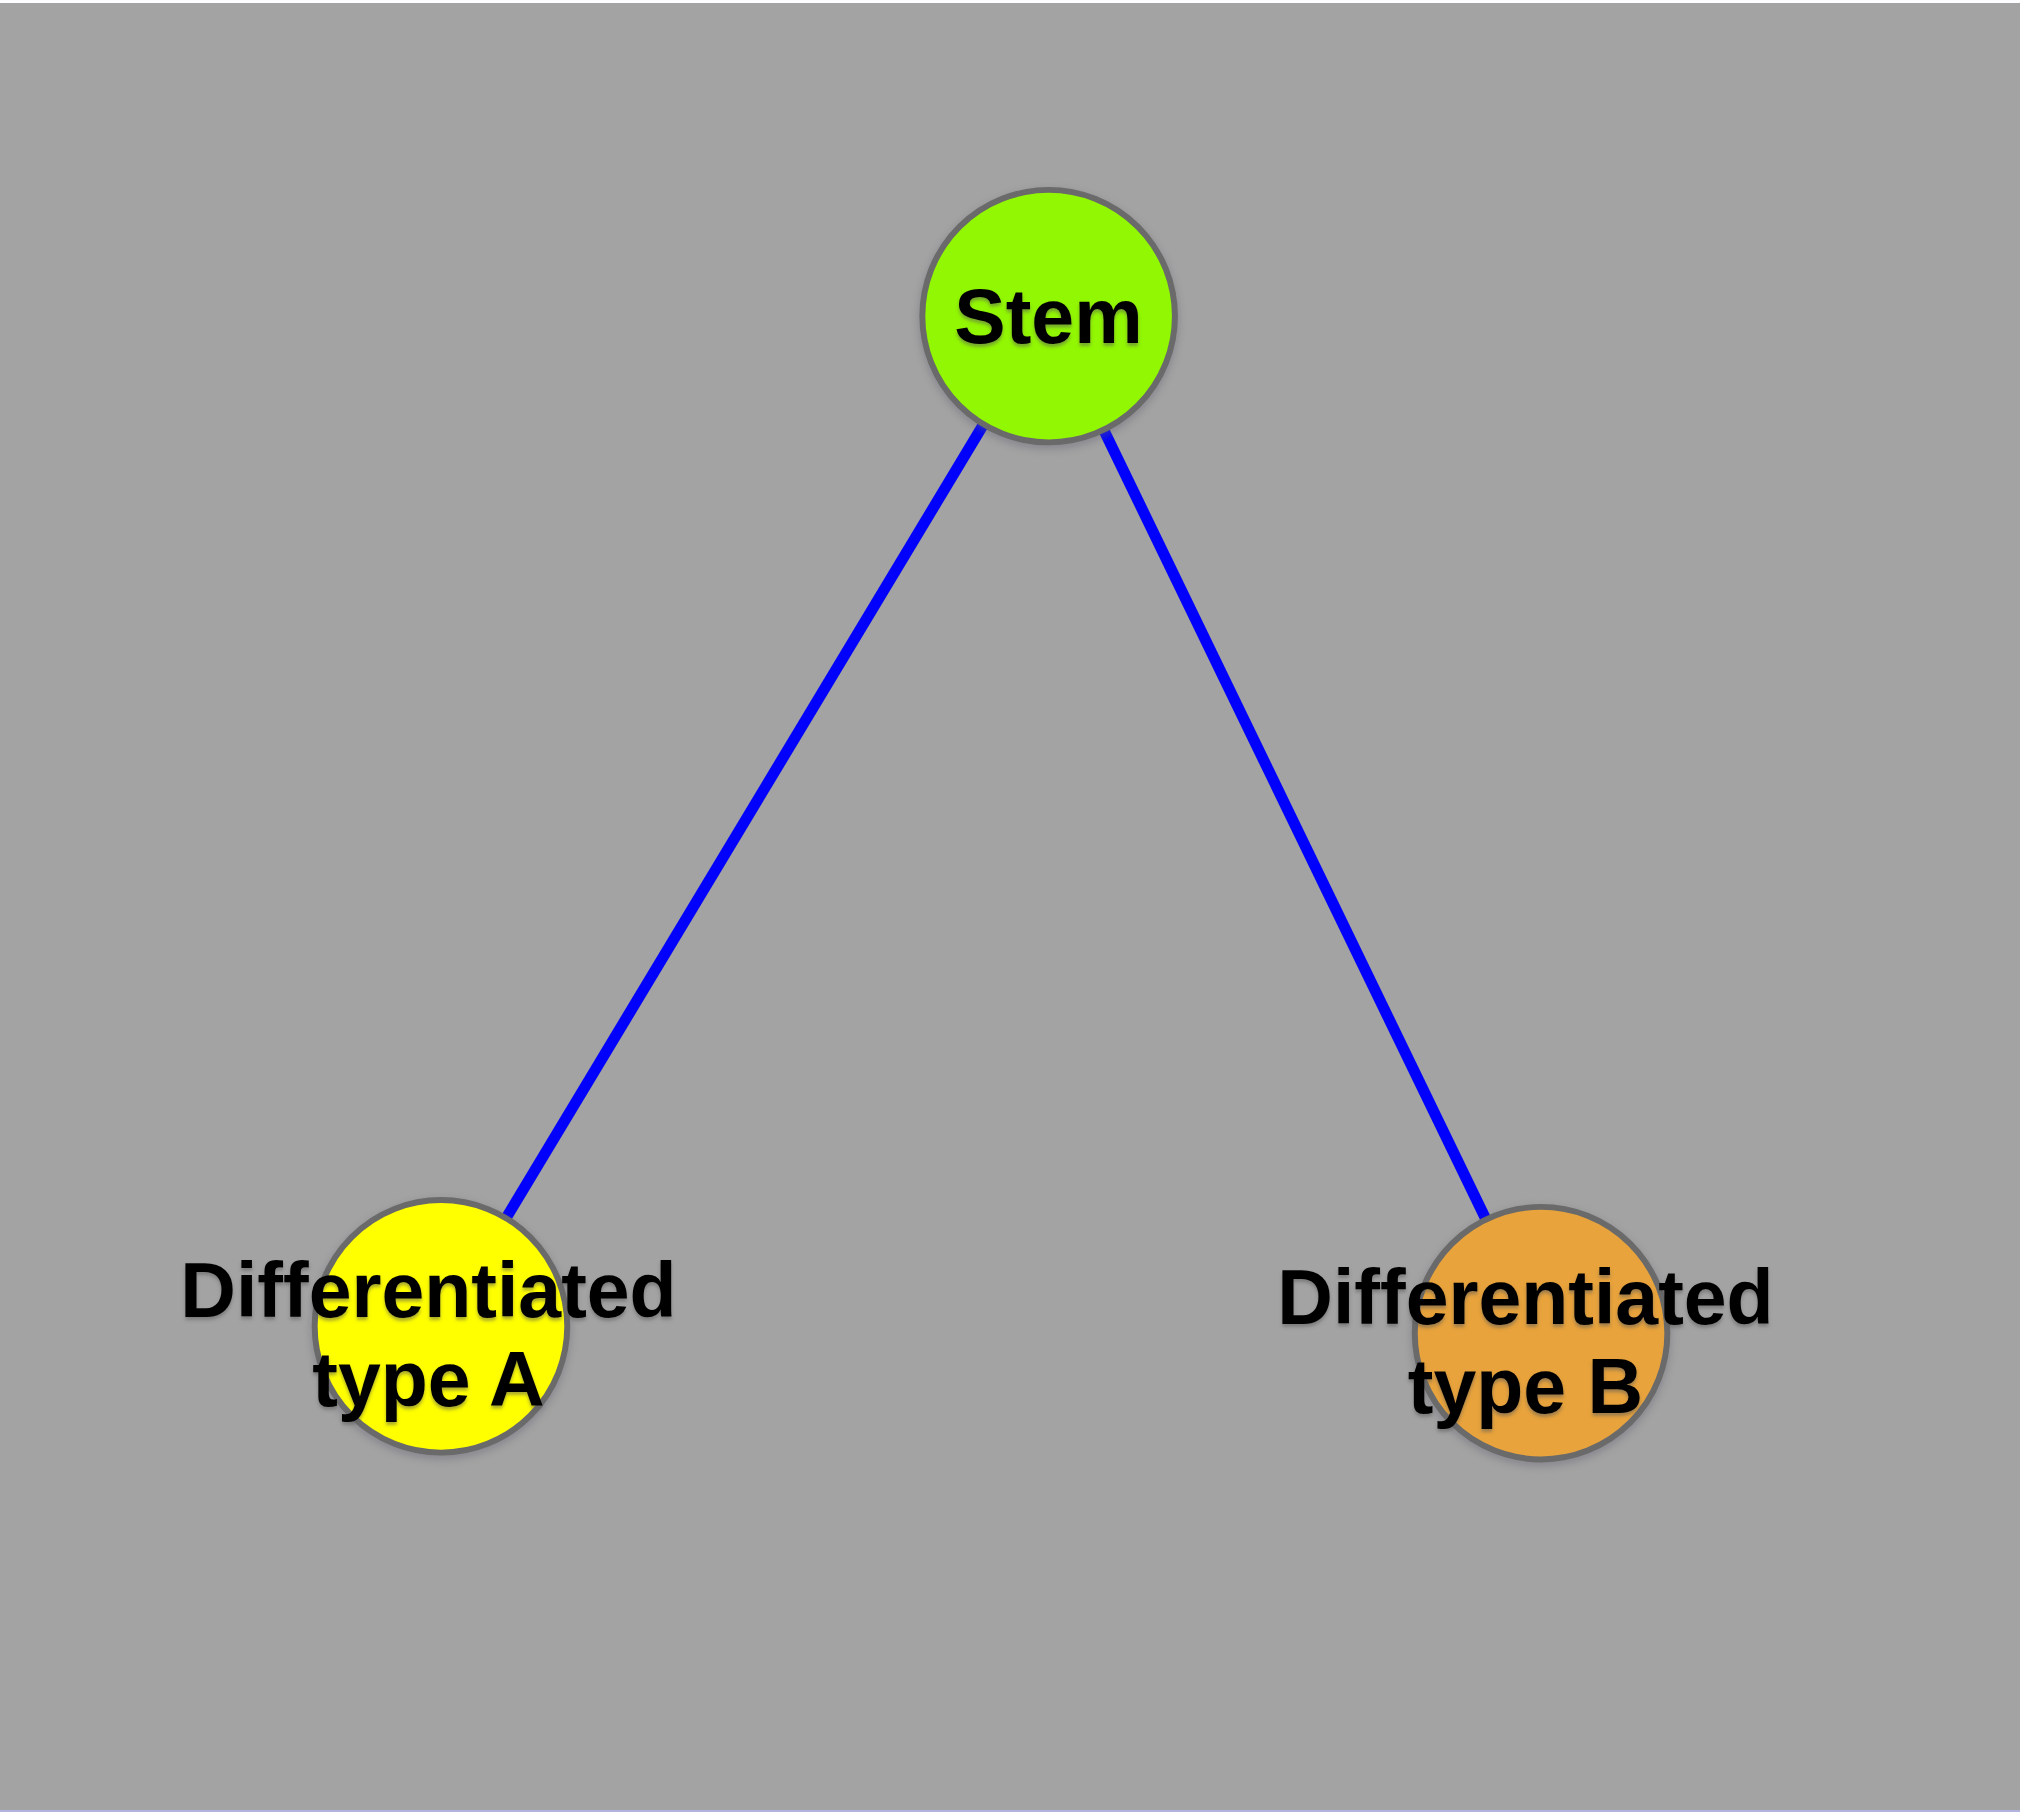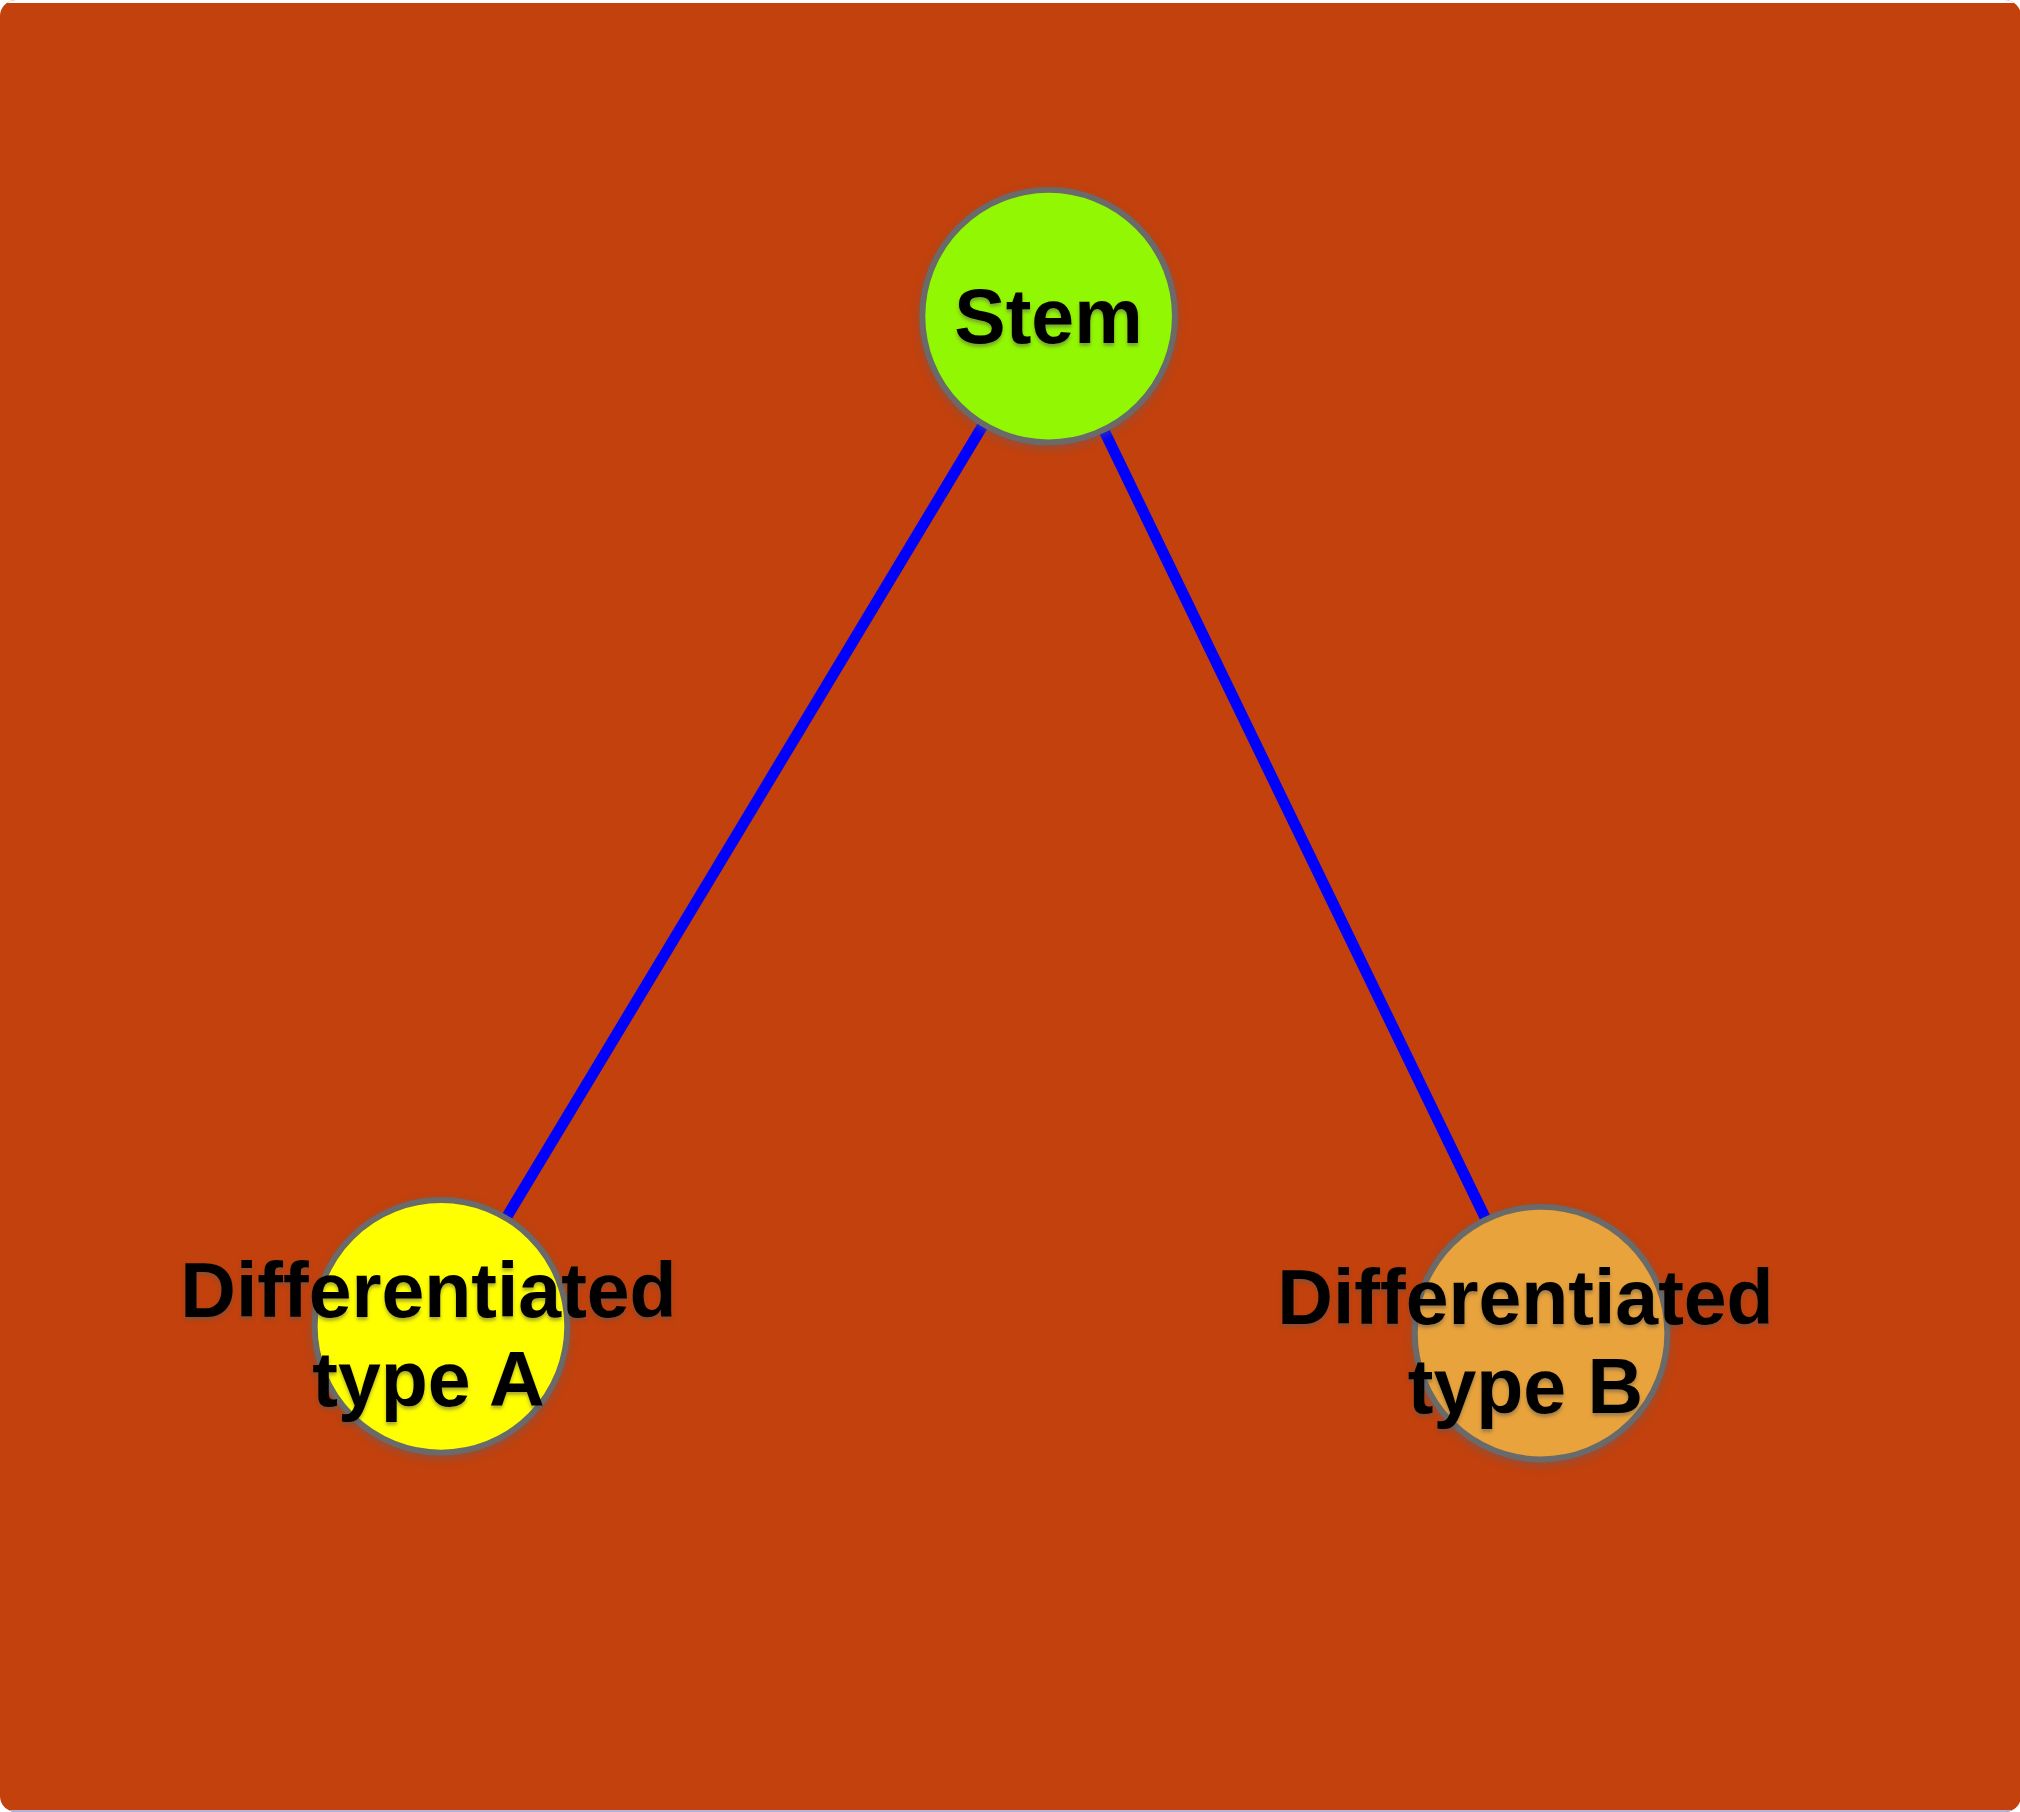--- a/index.html
+++ b/index.html
@@ -50,21 +50,21 @@
     text-shadow: 0px 2.5px 3.4px rgba(90, 90, 90, 0.5);
     pointer-events: none;
   }
   .stem-label   { left: 794px;  top: 231px;  width: 509px; height: 170px; }
   .a-label      { left: 47px;   top: 1195px; width: 763px; height: 280px; }
   .b-label      { left: 1144px; top: 1202px; width: 763px; height: 280px; }
 </style>
 </head>
 <body>
 
-<div class="stage" style="background: #c2410c; border-radius: 16px;">
+<div class="stage" style="background: #a3a3a3;">
 
   <div class="top-strip"></div>
 
   <svg class="graph" viewBox="0 0 2384 2138" xmlns="http://www.w3.org/2000/svg">
 
     <line class="edge" x1="1237" y1="373" x2="520" y2="1565" stroke="#0000FC"></line>
 
     <line class="edge" x1="1237" y1="373" x2="1818" y2="1573" stroke="#0000FC"></line>
 
     <circle class="node" cx="1237" cy="373" r="149" fill="#92F702" stroke="#6A6A6A"></circle>

